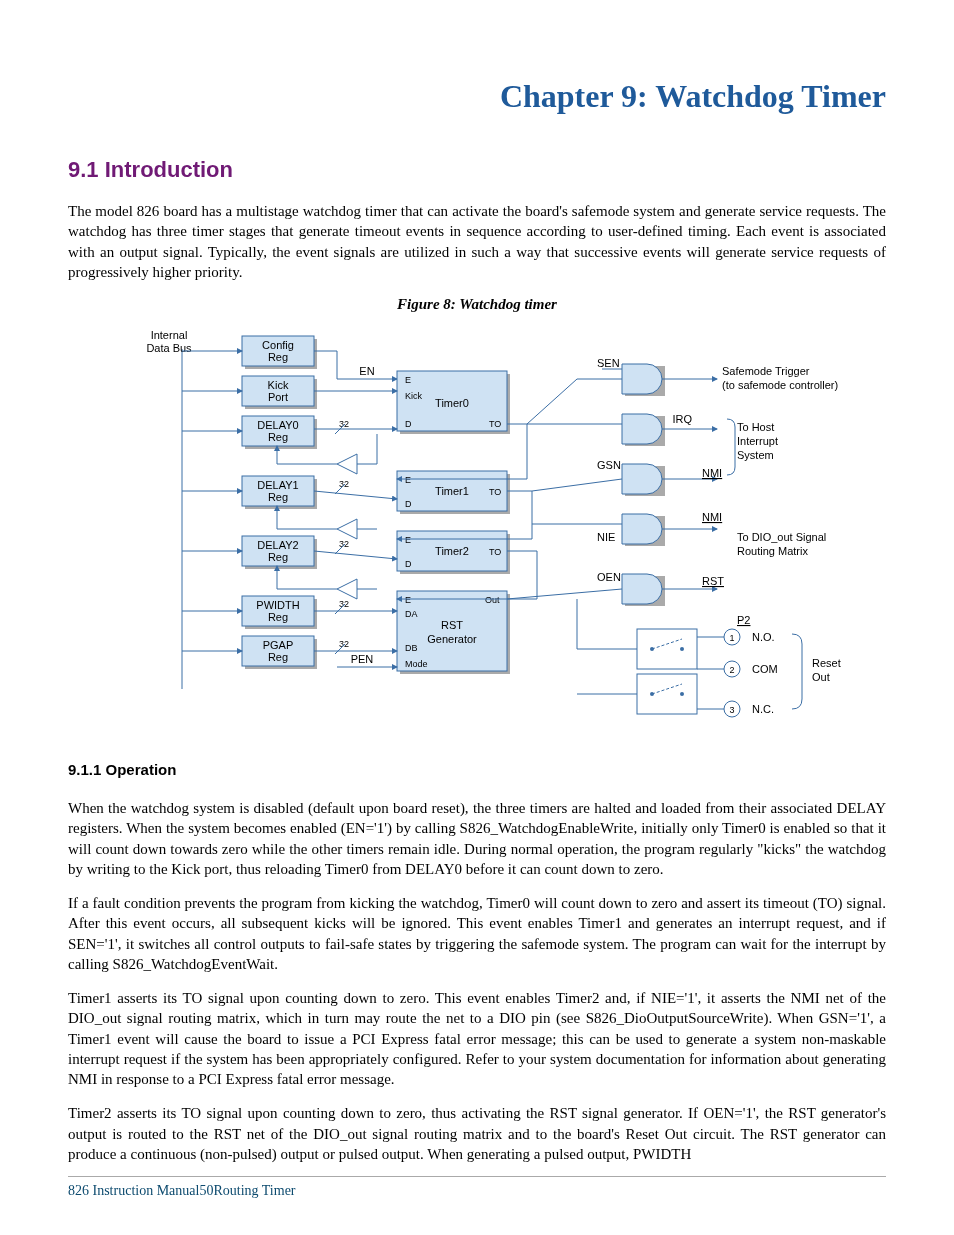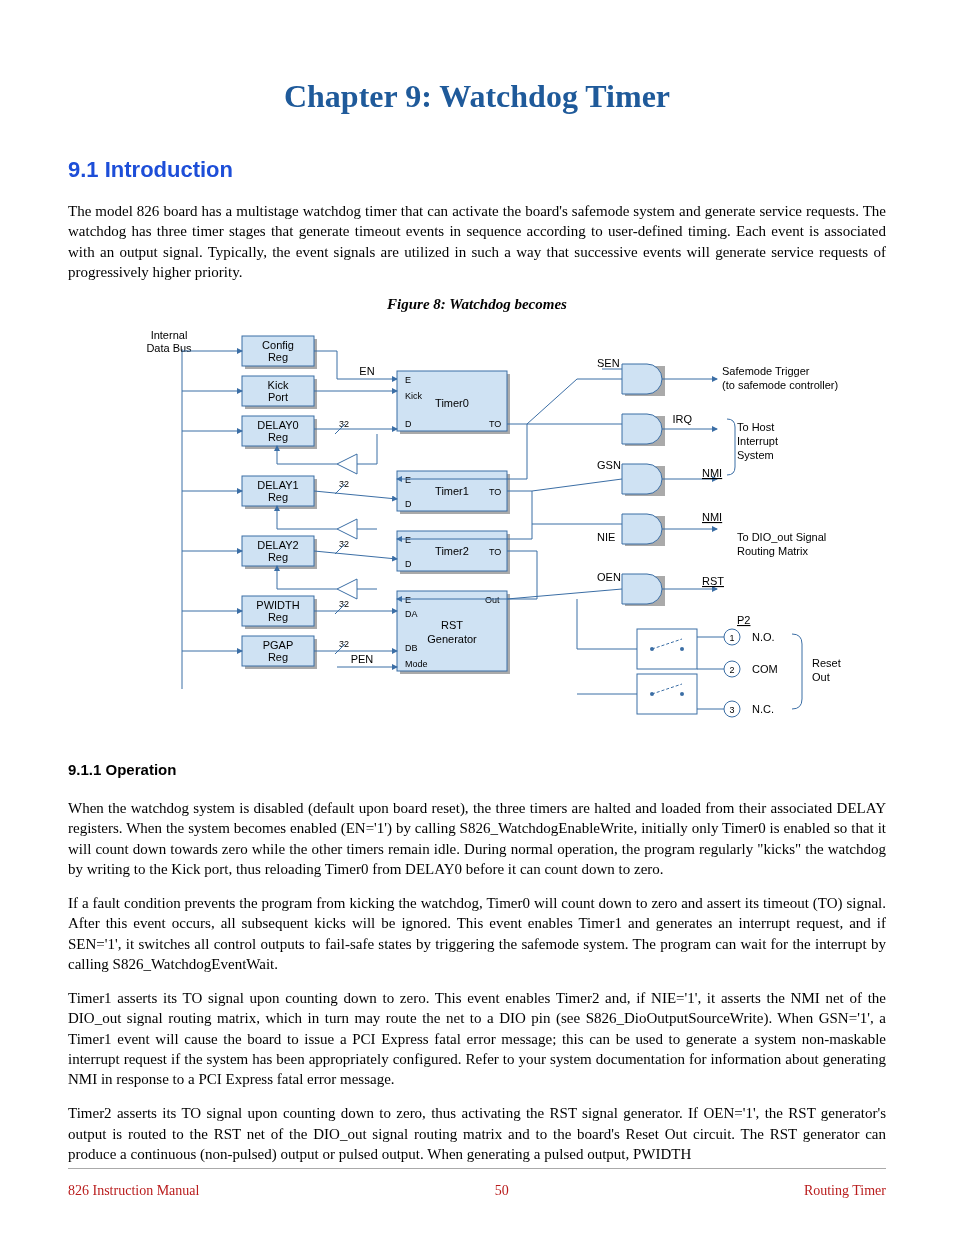--- a/index.html
+++ b/index.html
@@ -6,31 +6,31 @@
   body {
     font-family: "Times New Roman", Times, serif;
     width: 954px;
     height: 1235px;
     background: #fff;
     color: #000;
     position: relative;
     padding: 78px 68px 60px 68px;
   }
   .chapter-title {
-    text-align: center;
+    text-align: right;
     font-size: 32px;
     font-weight: bold;
     color: #1f5a9a;
     margin-bottom: 42px;
   }
   .section-h1 {
     font-family: Arial, Helvetica, sans-serif;
     font-size: 22px;
     font-weight: bold;
-    color: #1d4ed8;
+    color: #701a75;
     margin-bottom: 18px;
   }
   .para {
     font-size: 15px;
     line-height: 1.35;
     margin-bottom: 14px;
     text-align: justify;
   }
   .fig-caption {
     text-align: center;
@@ -49,25 +49,24 @@
     font-size: 15px;
     font-weight: bold;
     margin: 10px 0 20px;
   }
   .footer {
     position: absolute;
     bottom: 36px;
     left: 68px;
     right: 68px;
     border-top: 1px solid #aaa;
-    padding-top: 14px;
+    padding-top: 6px;
     font-size: 14px;
-    color: #b91c1c;
+    color: #0c4a6e;
     display: flex;
-    justify-content: space-between;
   }
   
   .regbox { fill: #cfe2f3; stroke: #3b6ea5; stroke-width: 1; }
   .shadow { fill: #555; opacity: 0.5; }
   .timerbox { fill: #cfe2f3; stroke: #3b6ea5; stroke-width: 1; }
   .wire { stroke: #3b6ea5; stroke-width: 1; fill: none; }
   .thinwire { stroke: #3b6ea5; stroke-width: 1; fill:none; stroke-dasharray:3,2; }
   .dtext { font-family: Arial, sans-serif; font-size: 11px; fill: #000; }
   .dtextsm { font-family: Arial, sans-serif; font-size: 9px; fill: #000; }
   .gate { fill: #cfe2f3; stroke: #3b6ea5; stroke-width:1; }
@@ -75,21 +74,21 @@
 </style>
 </head>
 <body>
 
 <h1 class="chapter-title">Chapter 9: Watchdog Timer</h1>
 
 <h2 class="section-h1">9.1  Introduction</h2>
 
 <p class="para">The model 826 board has a multistage watchdog timer that can activate the board's safemode system and generate service requests. The watchdog has three timer stages that generate timeout events in sequence according to user-defined timing. Each event is associated with an output signal. Typically, the event signals are utilized in such a way that successive events will generate service requests of progressively higher priority.</p>
 
-<div class="fig-caption">Figure 8: Watchdog becomes</div>
+<div class="fig-caption">Figure 8: Watchdog timer</div>
 
 <svg class="diagram-wrap" viewBox="0 0 800 420">
   <defs>
     <marker id="ah" markerWidth="6" markerHeight="6" refX="5" refY="3" orient="auto">
       <path d="M0,0 L6,3 L0,6 Z" fill="#3b6ea5"></path>
     </marker>
   </defs>
 
   <line x1="105" y1="30" x2="105" y2="370" class="wire" stroke-width="2"></line>
   <text x="92" y="20" class="dtext" text-anchor="middle">Internal</text>

